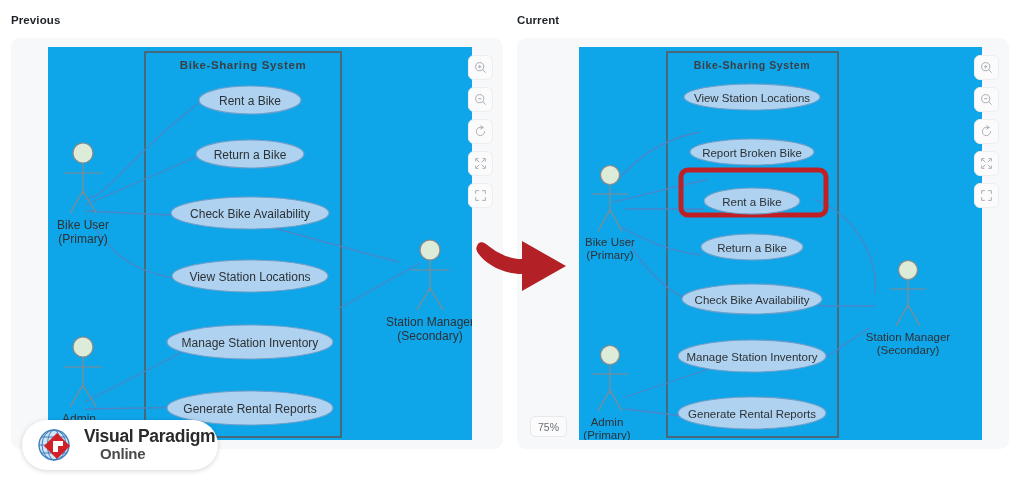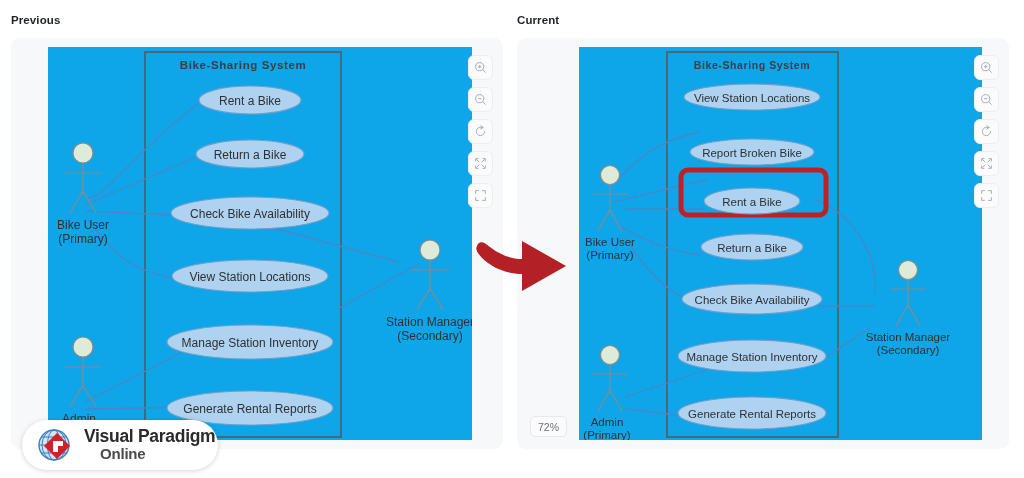--- a/index.html
+++ b/index.html
@@ -318,21 +318,21 @@
             <line x1="329" y1="232.5" x2="329" y2="261" stroke="#8a8a8a" stroke-width="1.2"></line>
             <line x1="311" y1="242" x2="347" y2="242" stroke="#8a8a8a" stroke-width="1.2"></line>
             <line x1="329" y1="258" x2="317" y2="279" stroke="#8a8a8a" stroke-width="1.2"></line>
             <line x1="329" y1="258" x2="341" y2="279" stroke="#8a8a8a" stroke-width="1.2"></line>
             <text class="dg-text" x="329" y="294" text-anchor="middle" font-size="11.5" fill="#2d3135">Station Manager</text>
             <text class="dg-text" x="329" y="307" text-anchor="middle" font-size="11.5" fill="#2d3135">(Secondary)</text>
           </g>
         </svg>
       </div>
 
-      <div class="zoom-pill">72%</div>
+      <div class="zoom-pill">75%</div>
 
       <div class="toolbar">
         <div class="tool-btn">
           <svg width="13" height="13" viewBox="0 0 16 16">
             <circle cx="7" cy="7" r="5" fill="none" stroke="#a8adb4" stroke-width="1.2"></circle>
             <line x1="10.6" y1="10.6" x2="14" y2="14" stroke="#a8adb4" stroke-width="1.2" stroke-linecap="round"></line>
             <line x1="5" y1="7" x2="9" y2="7" stroke="#a8adb4" stroke-width="1.2"></line>
             <line x1="7" y1="5" x2="7" y2="9" stroke="#a8adb4" stroke-width="1.2"></line>
           </svg>
         </div>

